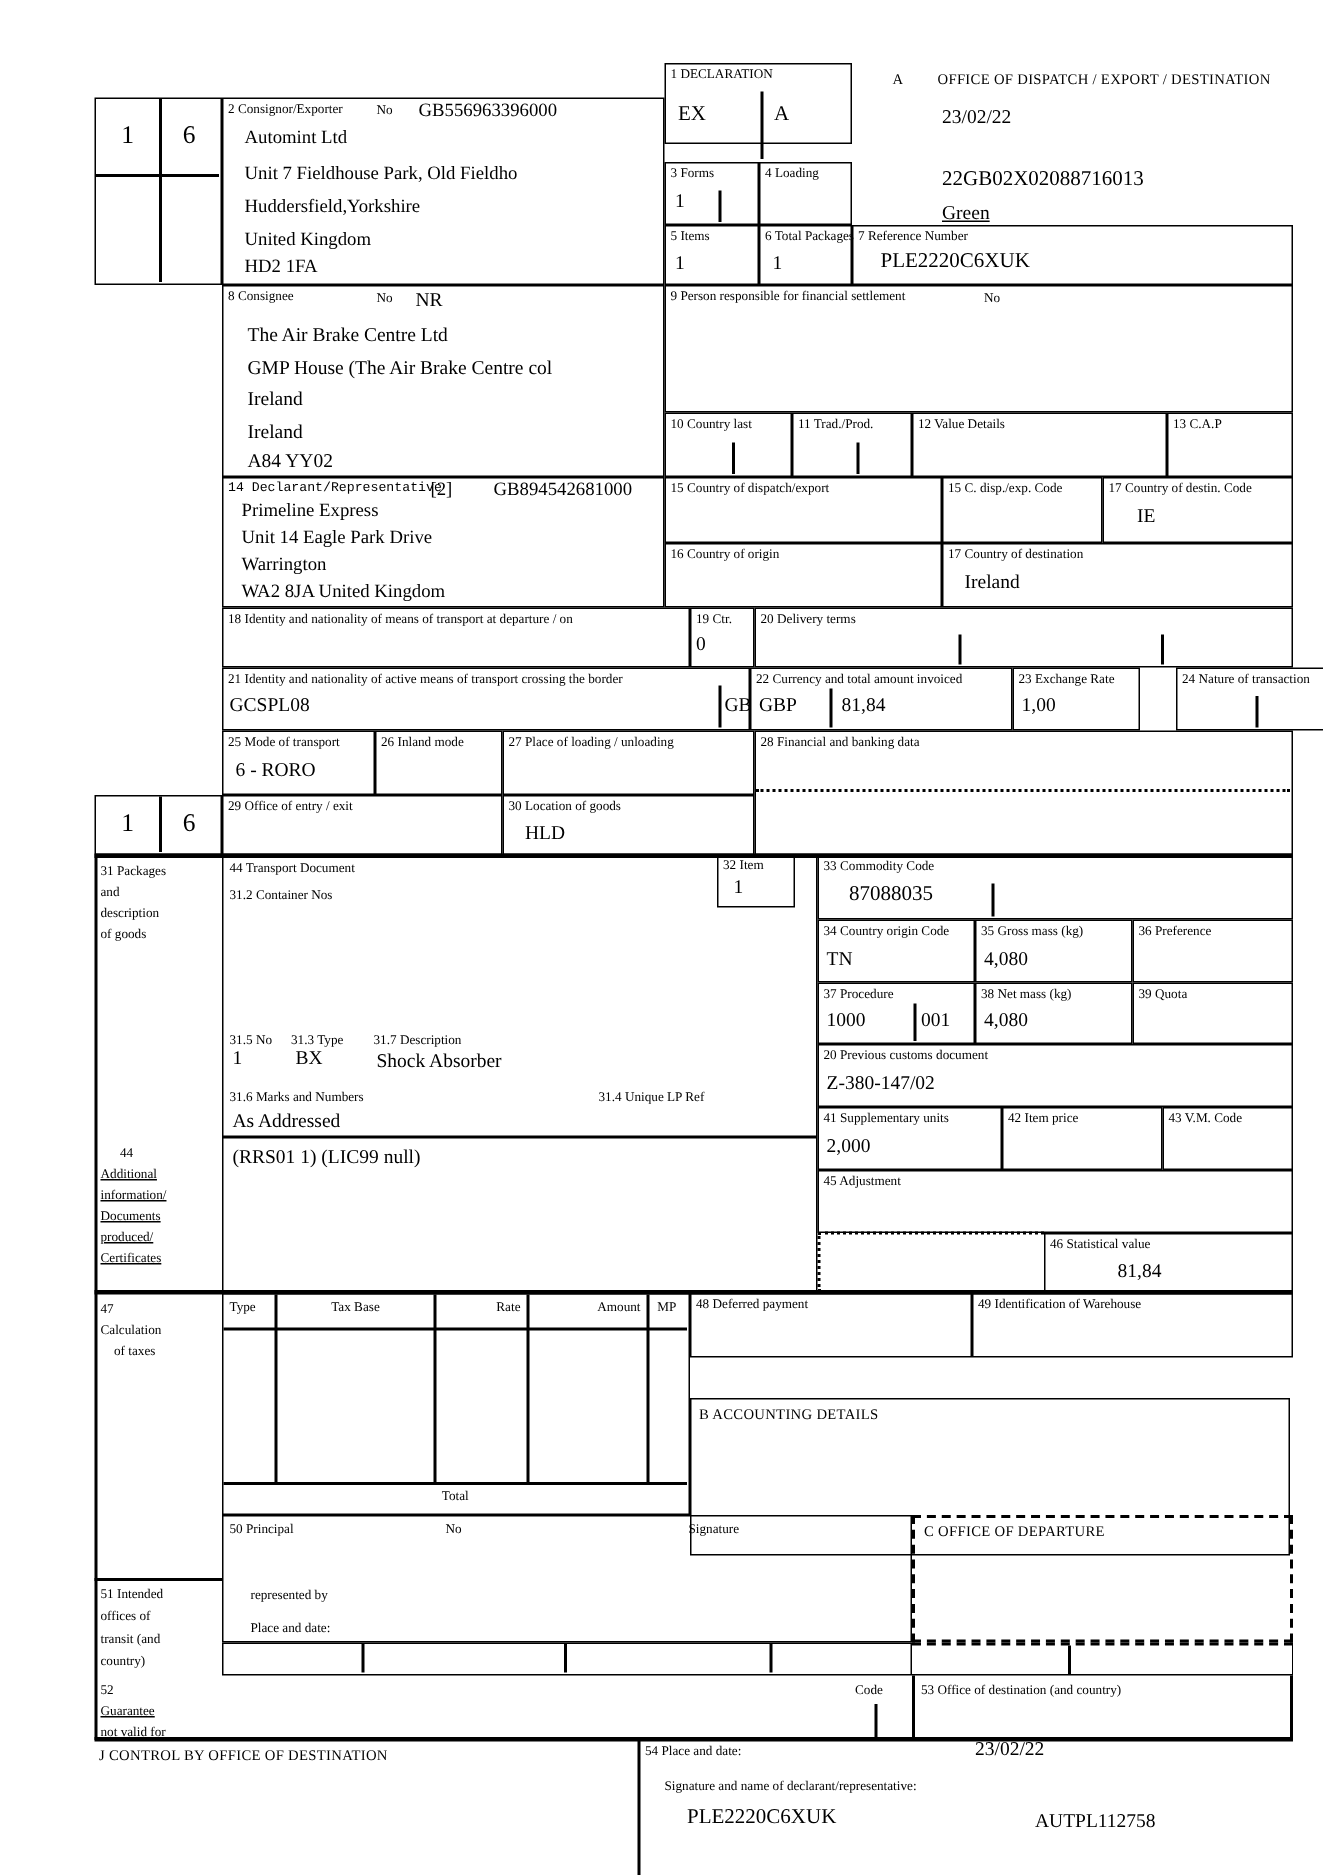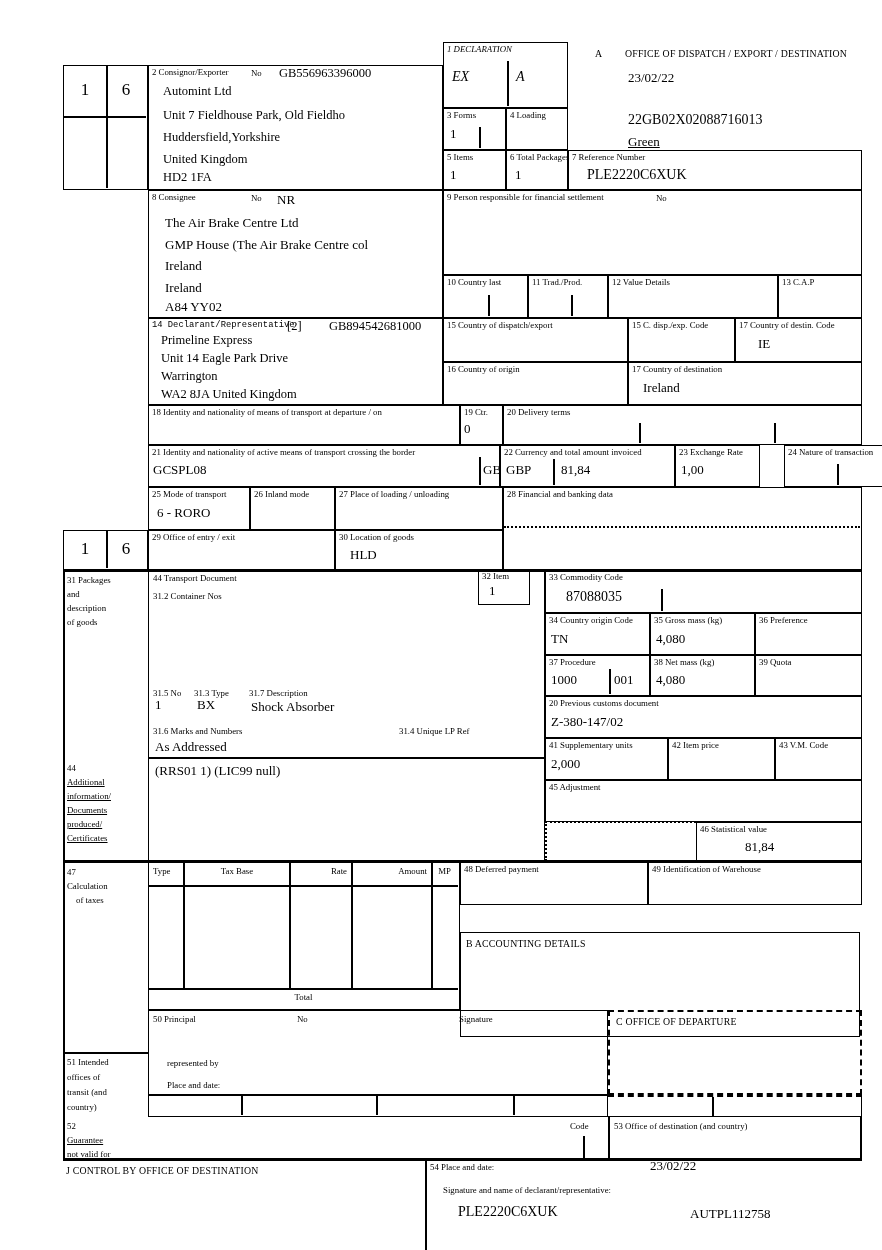--- a/index.html
+++ b/index.html
@@ -38,21 +38,21 @@
   <span class="lbl" style="left:3px;top:2px;">2 Consignor/Exporter</span>
   <span class="lbl" style="left:102px;top:3px;">No</span>
   <span class="val sm" style="left:130px;top:0px;">GB556963396000</span>
   <span class="val sm" style="left:14px;top:18px;">Automint Ltd</span>
   <span class="val sm" style="left:14px;top:42px;">Unit 7 Fieldhouse Park, Old Fieldho</span>
   <span class="val sm" style="left:14px;top:64px;">Huddersfield,Yorkshire</span>
   <span class="val sm" style="left:14px;top:86px;">United Kingdom</span>
   <span class="val sm" style="left:14px;top:104px;">HD2 1FA</span>
 </div>
 
-<div class="bx" style="left:443px;top:42px;width:125px;height:66px;font-style:italic;">
+<div class="bx" style="left:443px;top:42px;width:125px;height:54px;">
   <span class="lbl" style="left:3px;top:2px;">1 DECLARATION</span>
   <div class="vline" style="left:63px;top:18px;height:45px;"></div>
   <span class="val big" style="left:8px;top:26px;">EX</span>
   <span class="val big" style="left:72px;top:26px;">A</span>
 </div>
 
 <span class="lbl2" style="left:595px;top:48px;">A</span>
 <span class="lbl2" style="left:625px;top:48px;">OFFICE OF DISPATCH / EXPORT / DESTINATION</span>
 <span class="val" style="left:628px;top:70px;">23/02/22</span>
 <span class="val big" style="left:628px;top:112px;">22GB02X02088716013</span>
@@ -204,21 +204,21 @@
 <div class="hline thick" style="left:63px;top:1158px;width:799px;"></div>
 <div class="vline" style="left:63px;top:570px;height:590px;"></div>
 
 <div>
   <span class="lline" style="left:67px;top:575px;">31 Packages</span>
   <span class="lline" style="left:67px;top:589px;">and</span>
   <span class="lline" style="left:67px;top:603px;">description</span>
   <span class="lline" style="left:67px;top:617px;">of goods</span>
 </div>
 <div>
-  <span class="lline" style="left:67px;top:763px;">44</span>
+  <span class="lline" style="left:80px;top:763px;">44</span>
   <span class="lline und" style="left:67px;top:777px;">Additional</span>
   <span class="lline und" style="left:67px;top:791px;">information/</span>
   <span class="lline und" style="left:67px;top:805px;">Documents</span>
   <span class="lline und" style="left:67px;top:819px;">produced/</span>
   <span class="lline und" style="left:67px;top:833px;">Certificates</span>
 </div>
 
 <div class="bx" style="left:148px;top:570px;width:397px;height:188px;">
   <span class="lbl" style="left:4px;top:3px;">44 Transport Document</span>
   <span class="lbl" style="left:4px;top:21px;">31.2 Container Nos</span>

